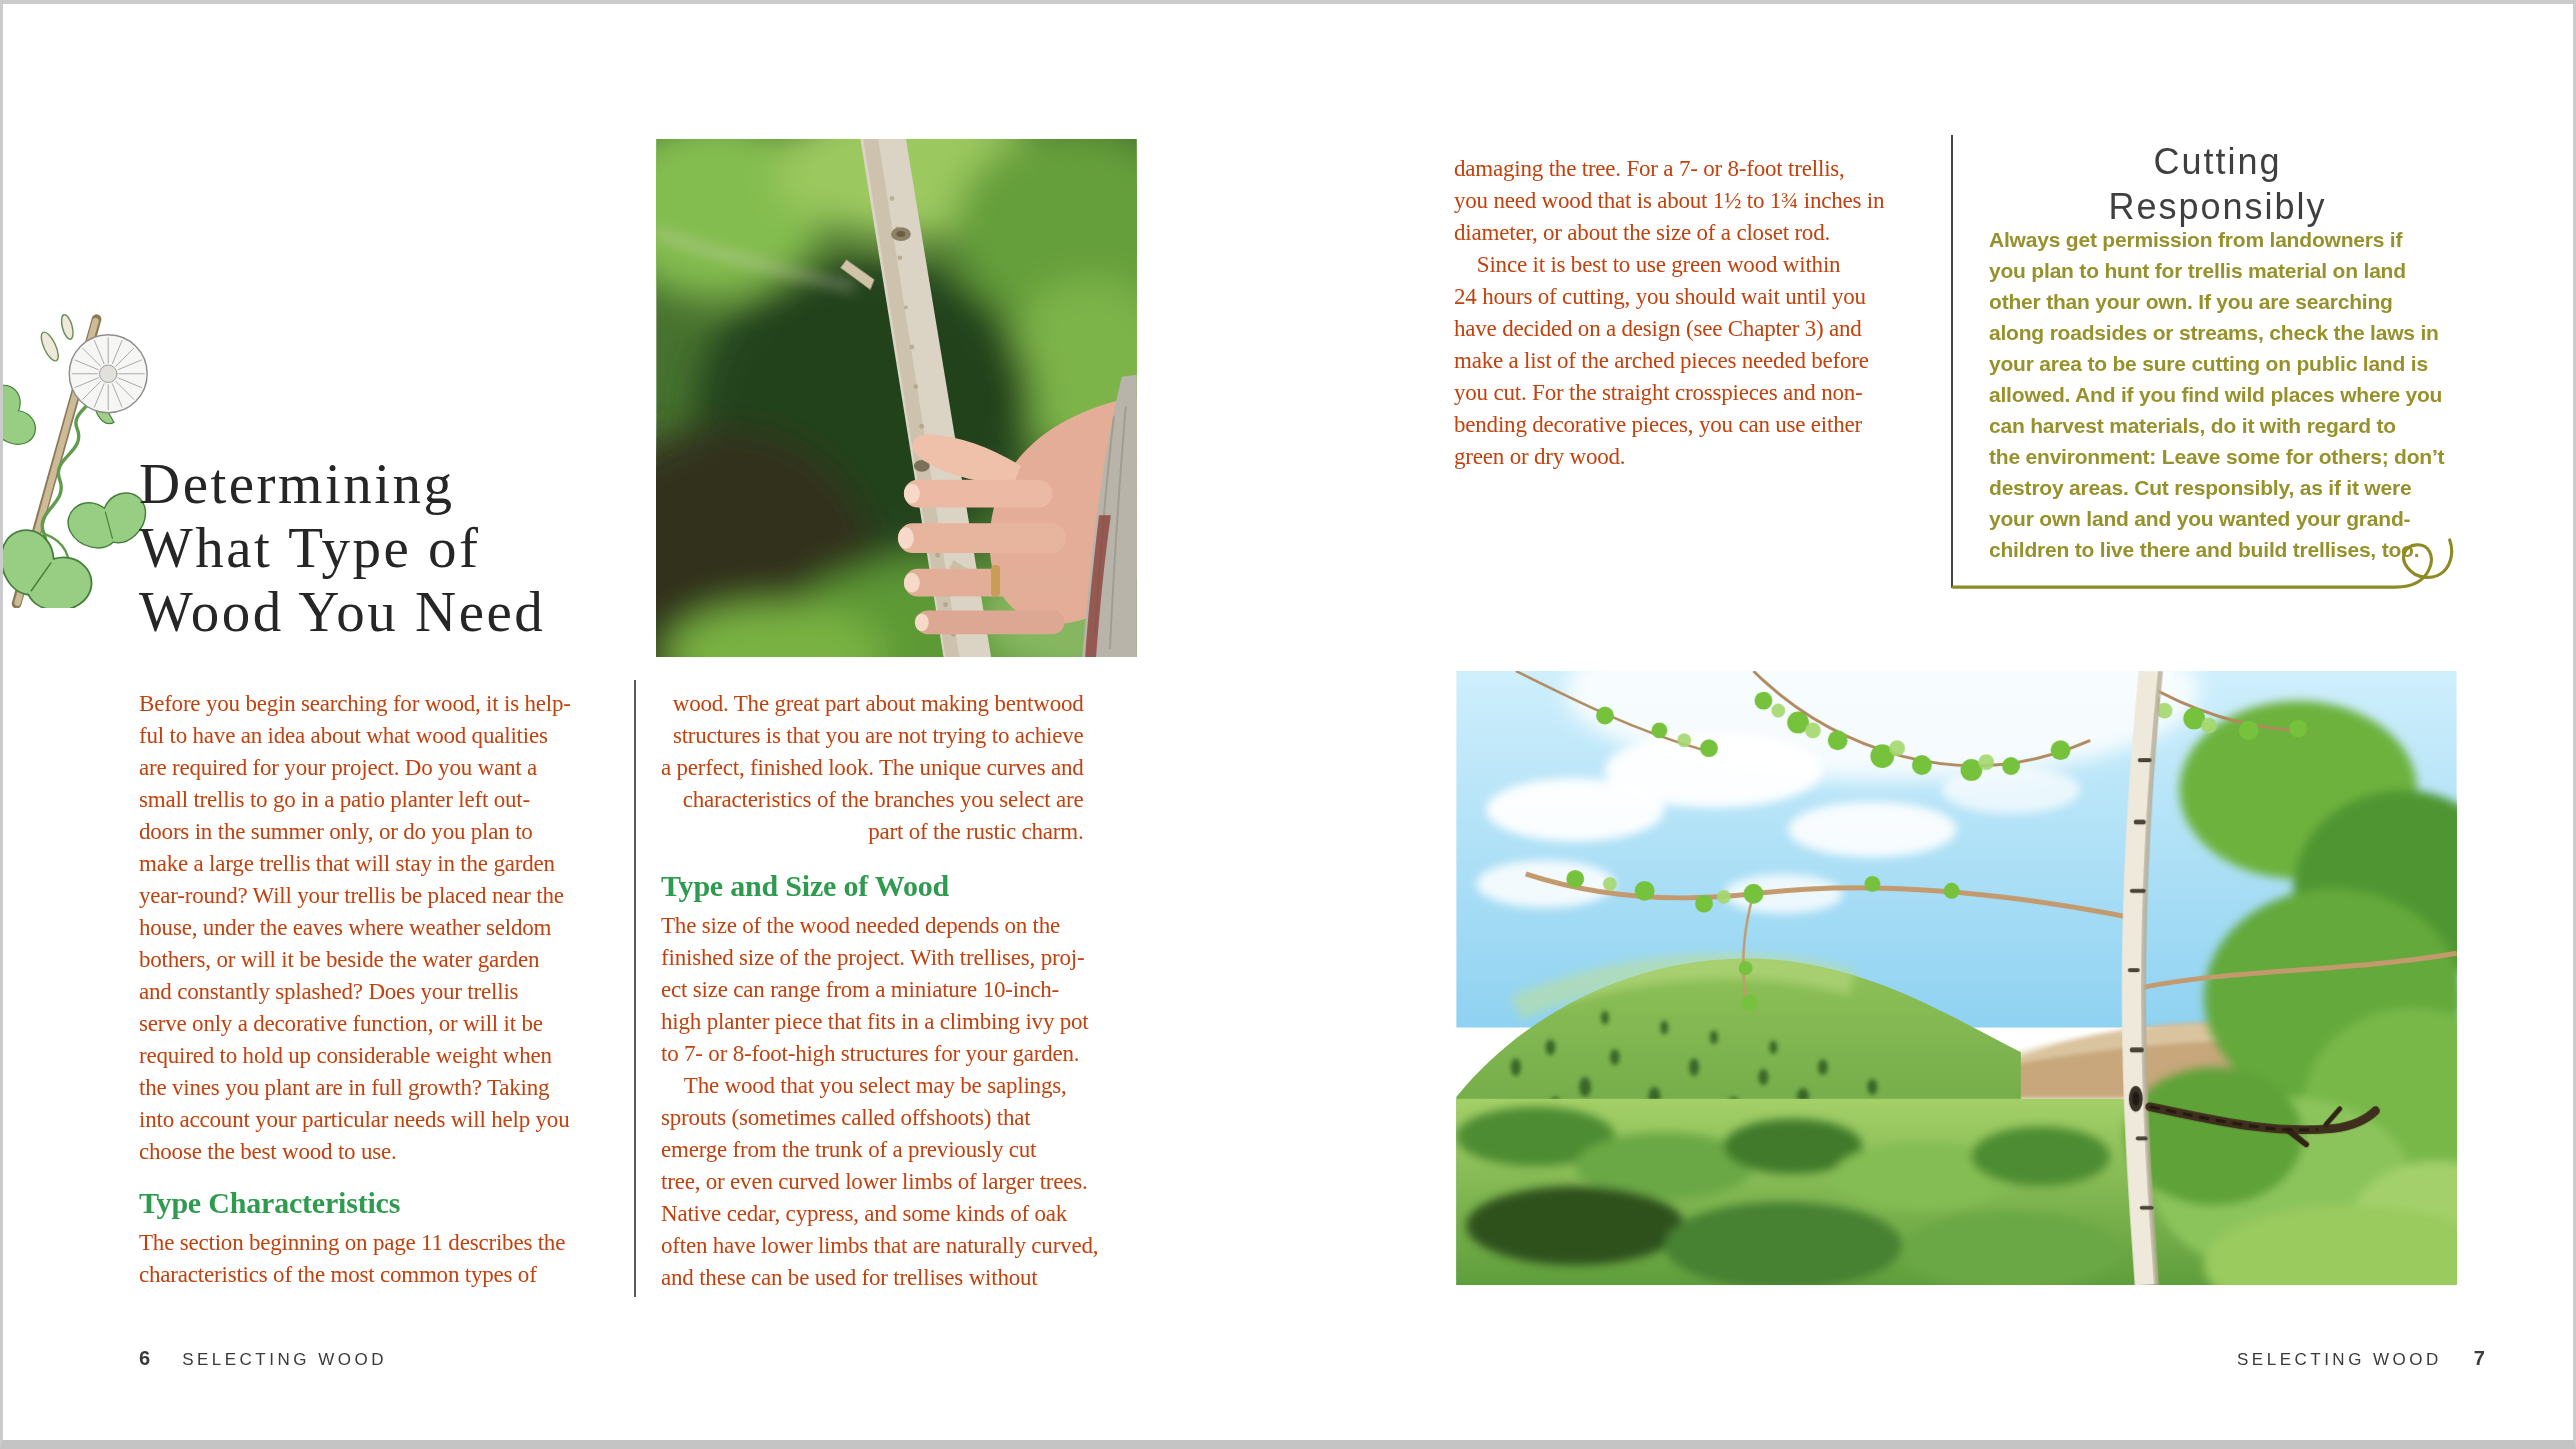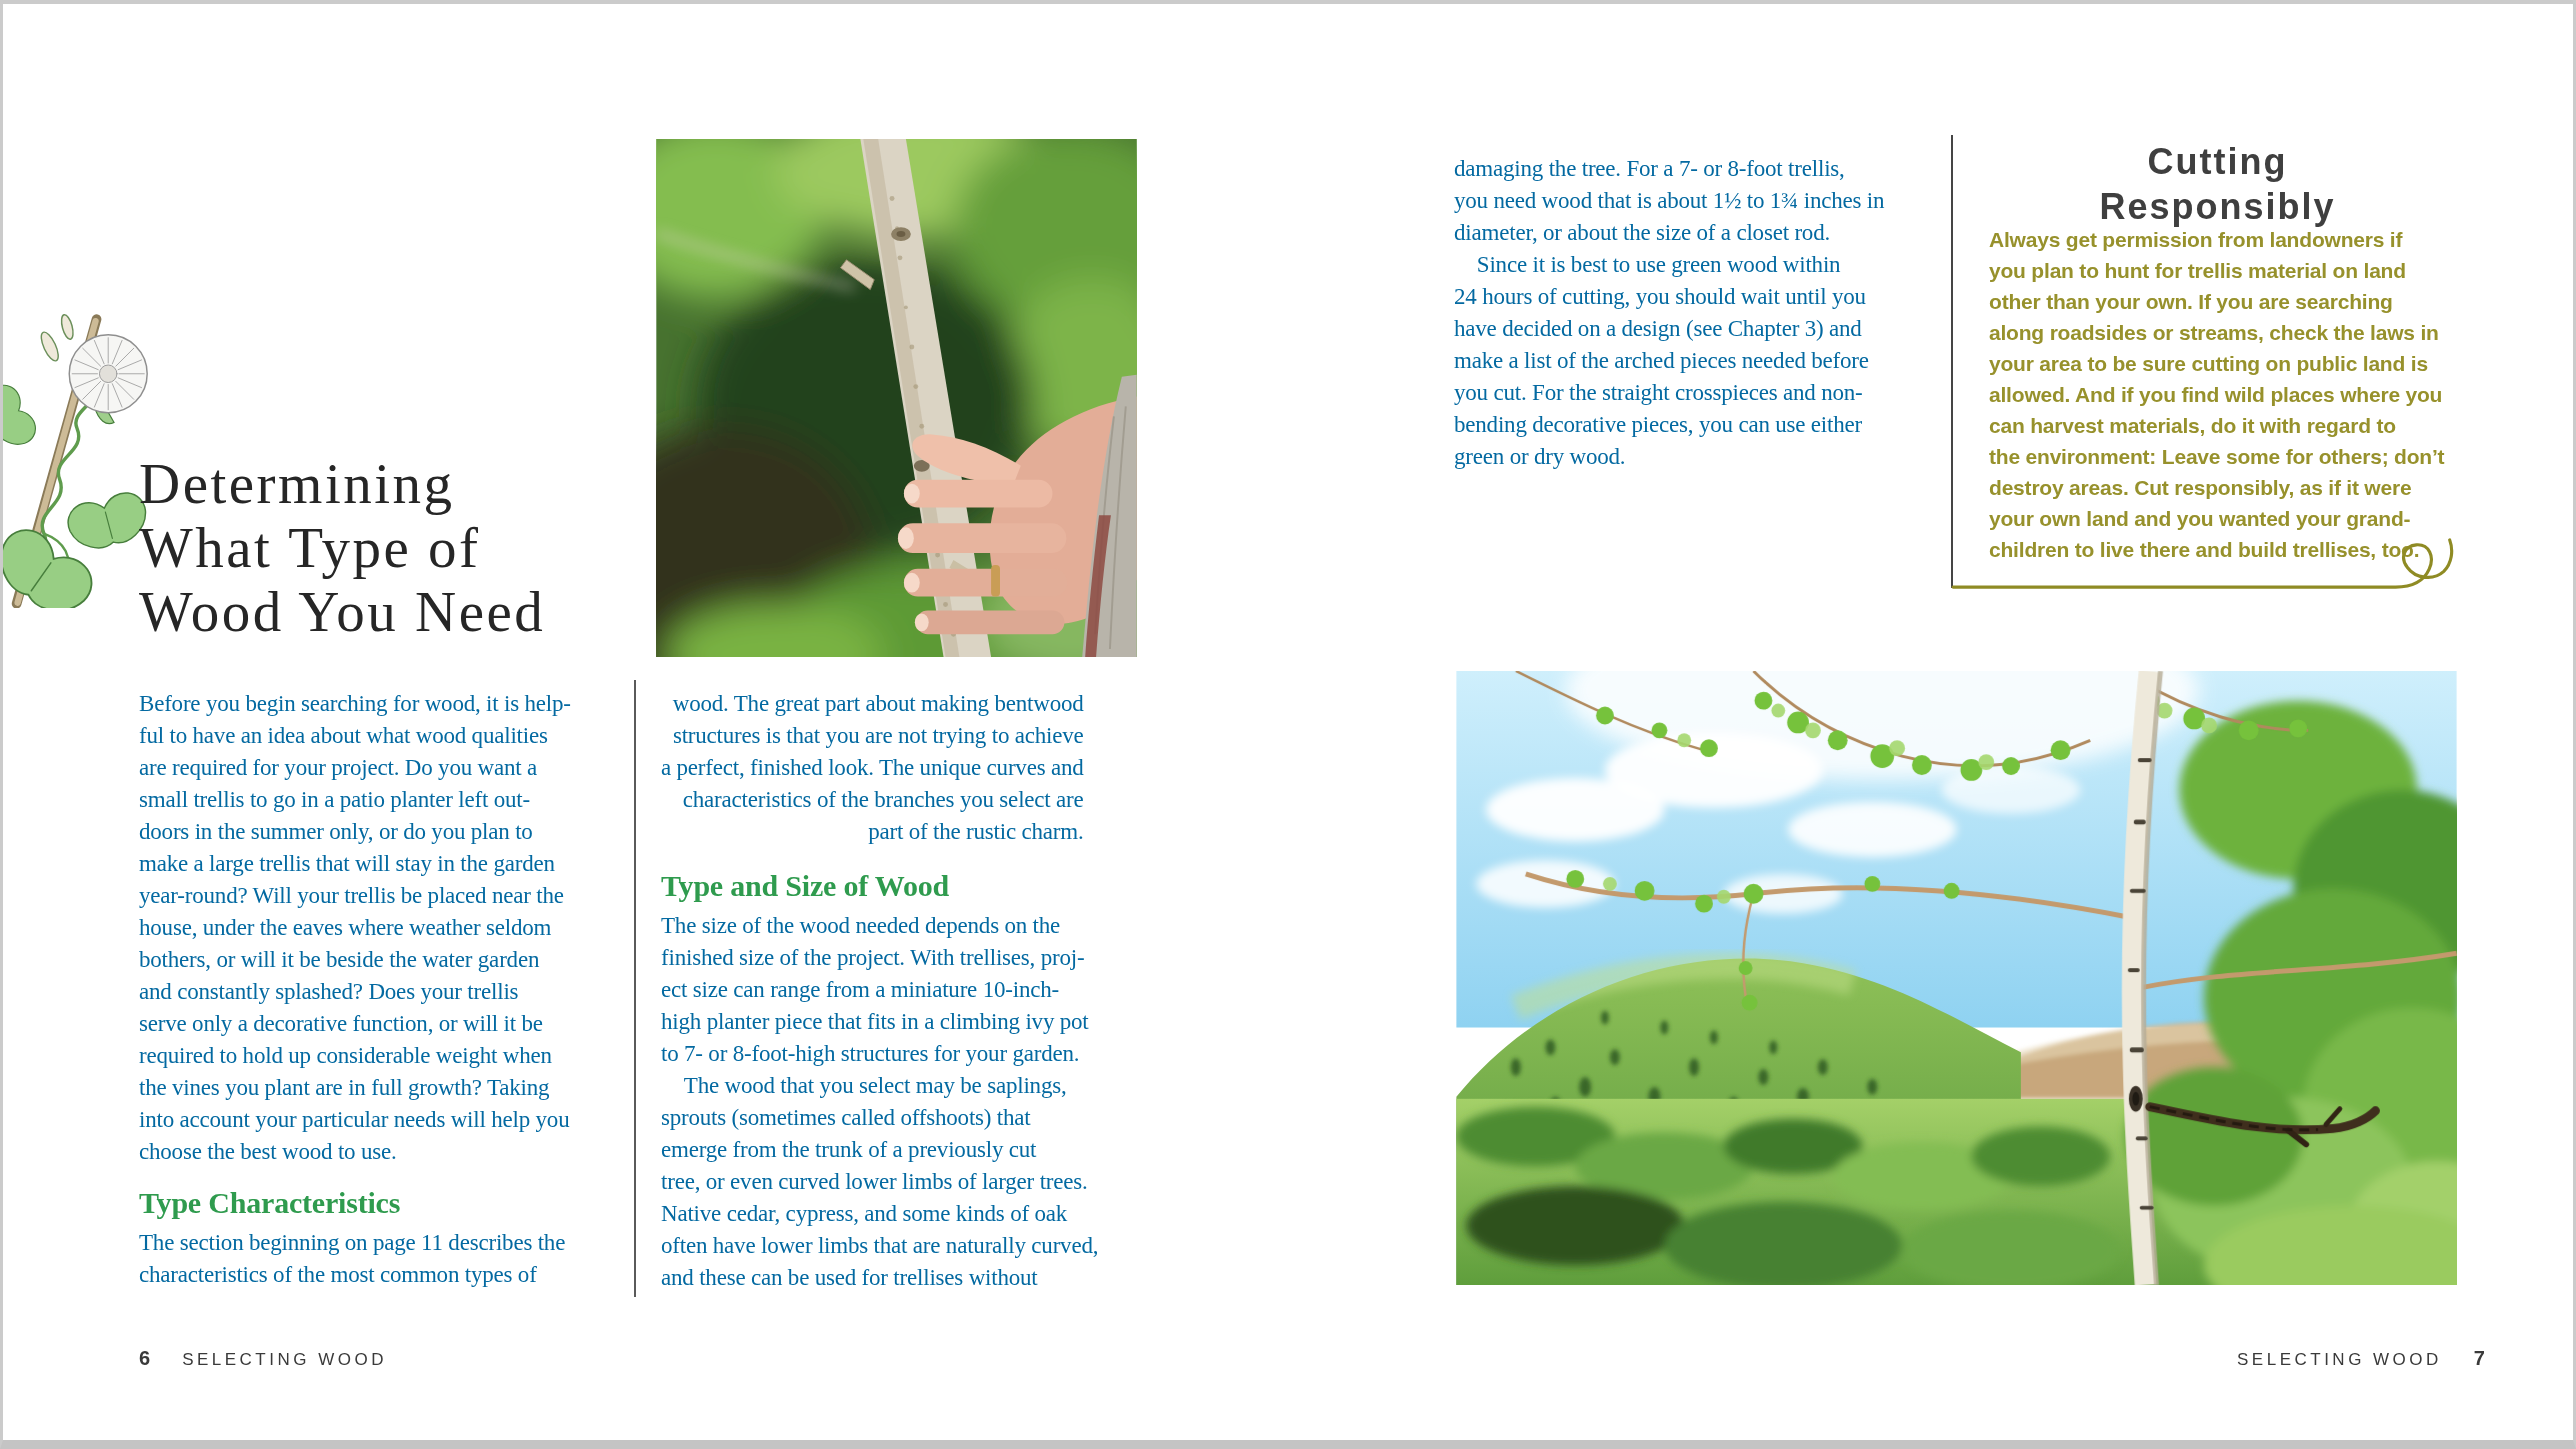--- a/index.html
+++ b/index.html
@@ -6,32 +6,32 @@
   #spread{
     position:relative; width:2576px; height:1449px; background:#ffffff;
     border-top:4px solid #cbcbcb; border-left:3px solid #cbcbcb;
     border-right:3px solid #cbcbcb; border-bottom:9px solid #c4c4c4;
     box-sizing:border-box; overflow:hidden;
     font-family:"Liberation Serif",serif;
   }
   .abs{position:absolute;}
   .serif-body{
     font-family:"Liberation Serif",serif; font-size:23px; line-height:32px;
-    color:#0369a1; white-space:pre; letter-spacing:-0.2px;
+    color:#c2410c; white-space:pre; letter-spacing:-0.2px;
   }
   .chapter-title{
     font-family:"Liberation Serif",serif; font-size:57px; line-height:64px;
     color:#262626; white-space:pre-line; letter-spacing:2.5px;
   }
   .heading-green{
     font-family:"Liberation Serif",serif; font-weight:700; font-size:30px;
     color:#2f9b4e; letter-spacing:-0.2px; white-space:pre;
   }
   .callout-title{
-    font-family:"Liberation Sans",sans-serif; font-weight:700; font-size:36px;
+    font-family:"Liberation Sans",sans-serif; font-weight:400; font-size:36px;
     line-height:45px; color:#3f3f3f; letter-spacing:2px; text-align:center;
     white-space:pre-line;
   }
   .callout-body{
     font-family:Liberation Sans, sans-serif; font-weight:700; font-size:21px;
     line-height:31px; color:#97912c; white-space:pre; letter-spacing:-0.2px;
   }
   .callout-border{background:#454545; width:2px;}
   .col-divider{background:#5a5a5a; width:2px;}
   .footer{

